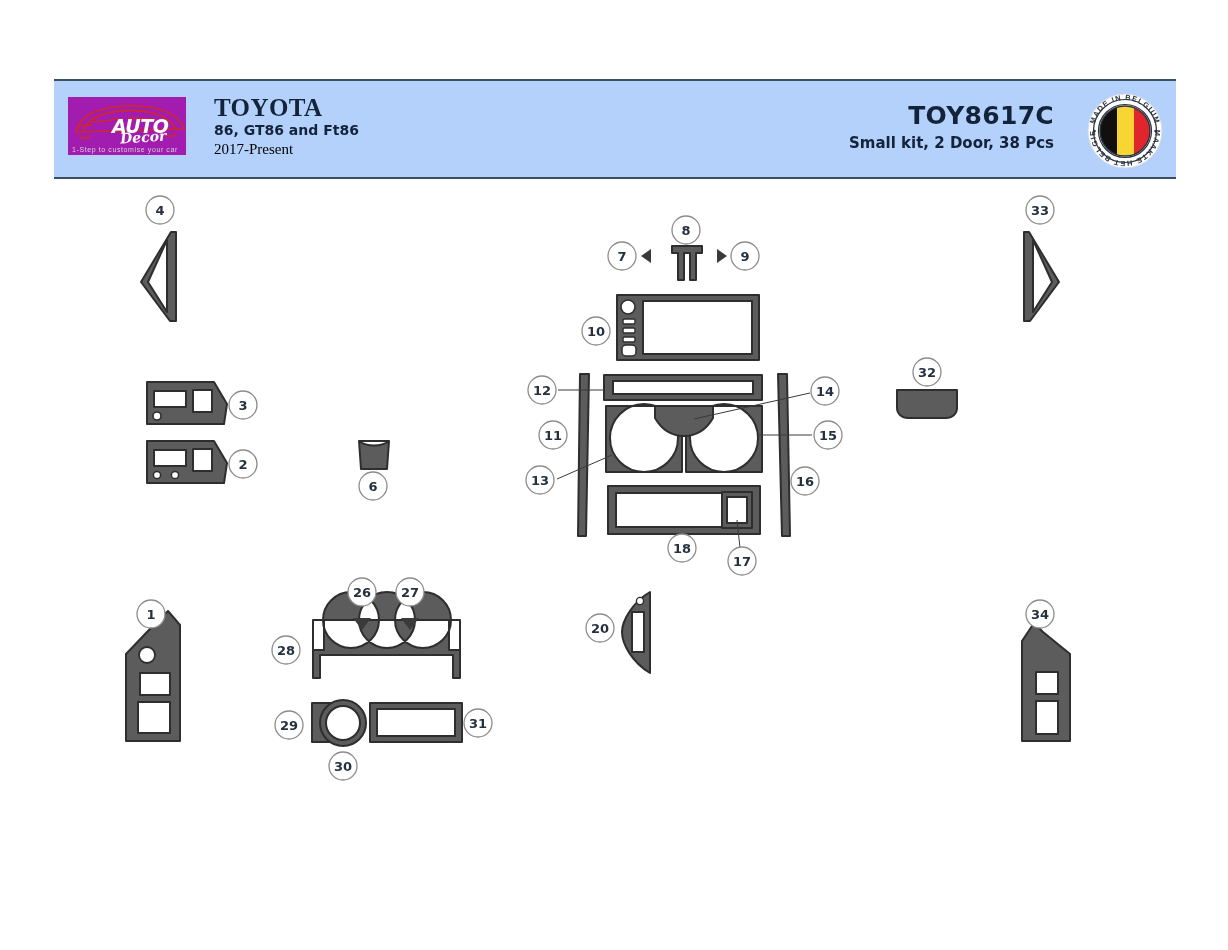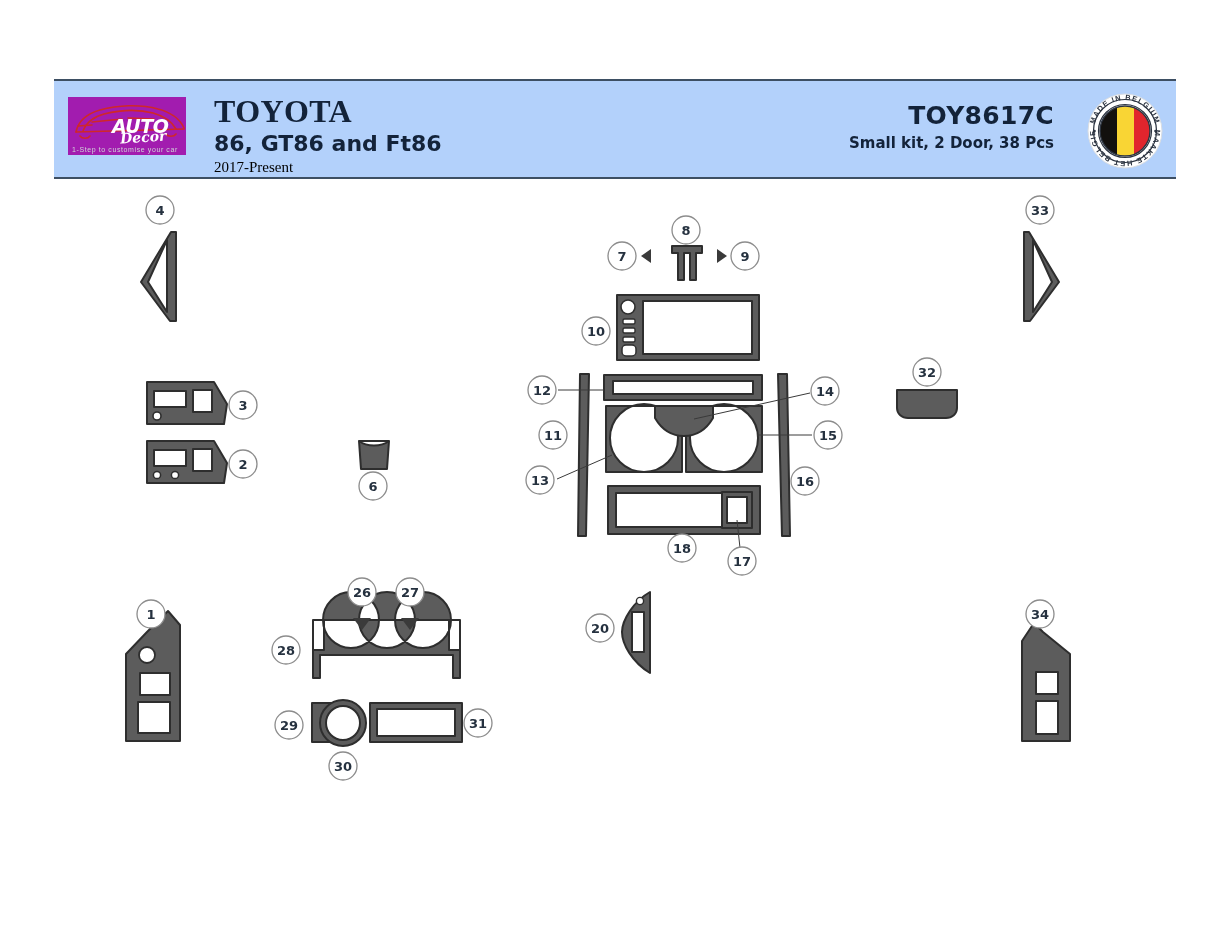--- a/index.html
+++ b/index.html
@@ -82,29 +82,29 @@
   }
 
   #brand-text {
     position: absolute;
     left: 160px;
     top: 14px;
   }
   #brand-text .make {
     font-family: "Liberation Serif", serif;
     font-weight: bold;
-    font-size: 32px;
+    font-size: 25px;
     line-height: 1.05;
     color: #13233a;
     letter-spacing: 0.4px;
   }
   #brand-text .models {
     font-family: "DejaVu Sans", sans-serif;
     font-weight: bold;
-    font-size: 22px;
+    font-size: 14px;
     line-height: 1.35;
     color: #13233a;
   }
   #brand-text .years {
     font-family: "Liberation Serif", serif;
     font-size: 15px;
     line-height: 1.3;
     color: #000000;
   }
 

